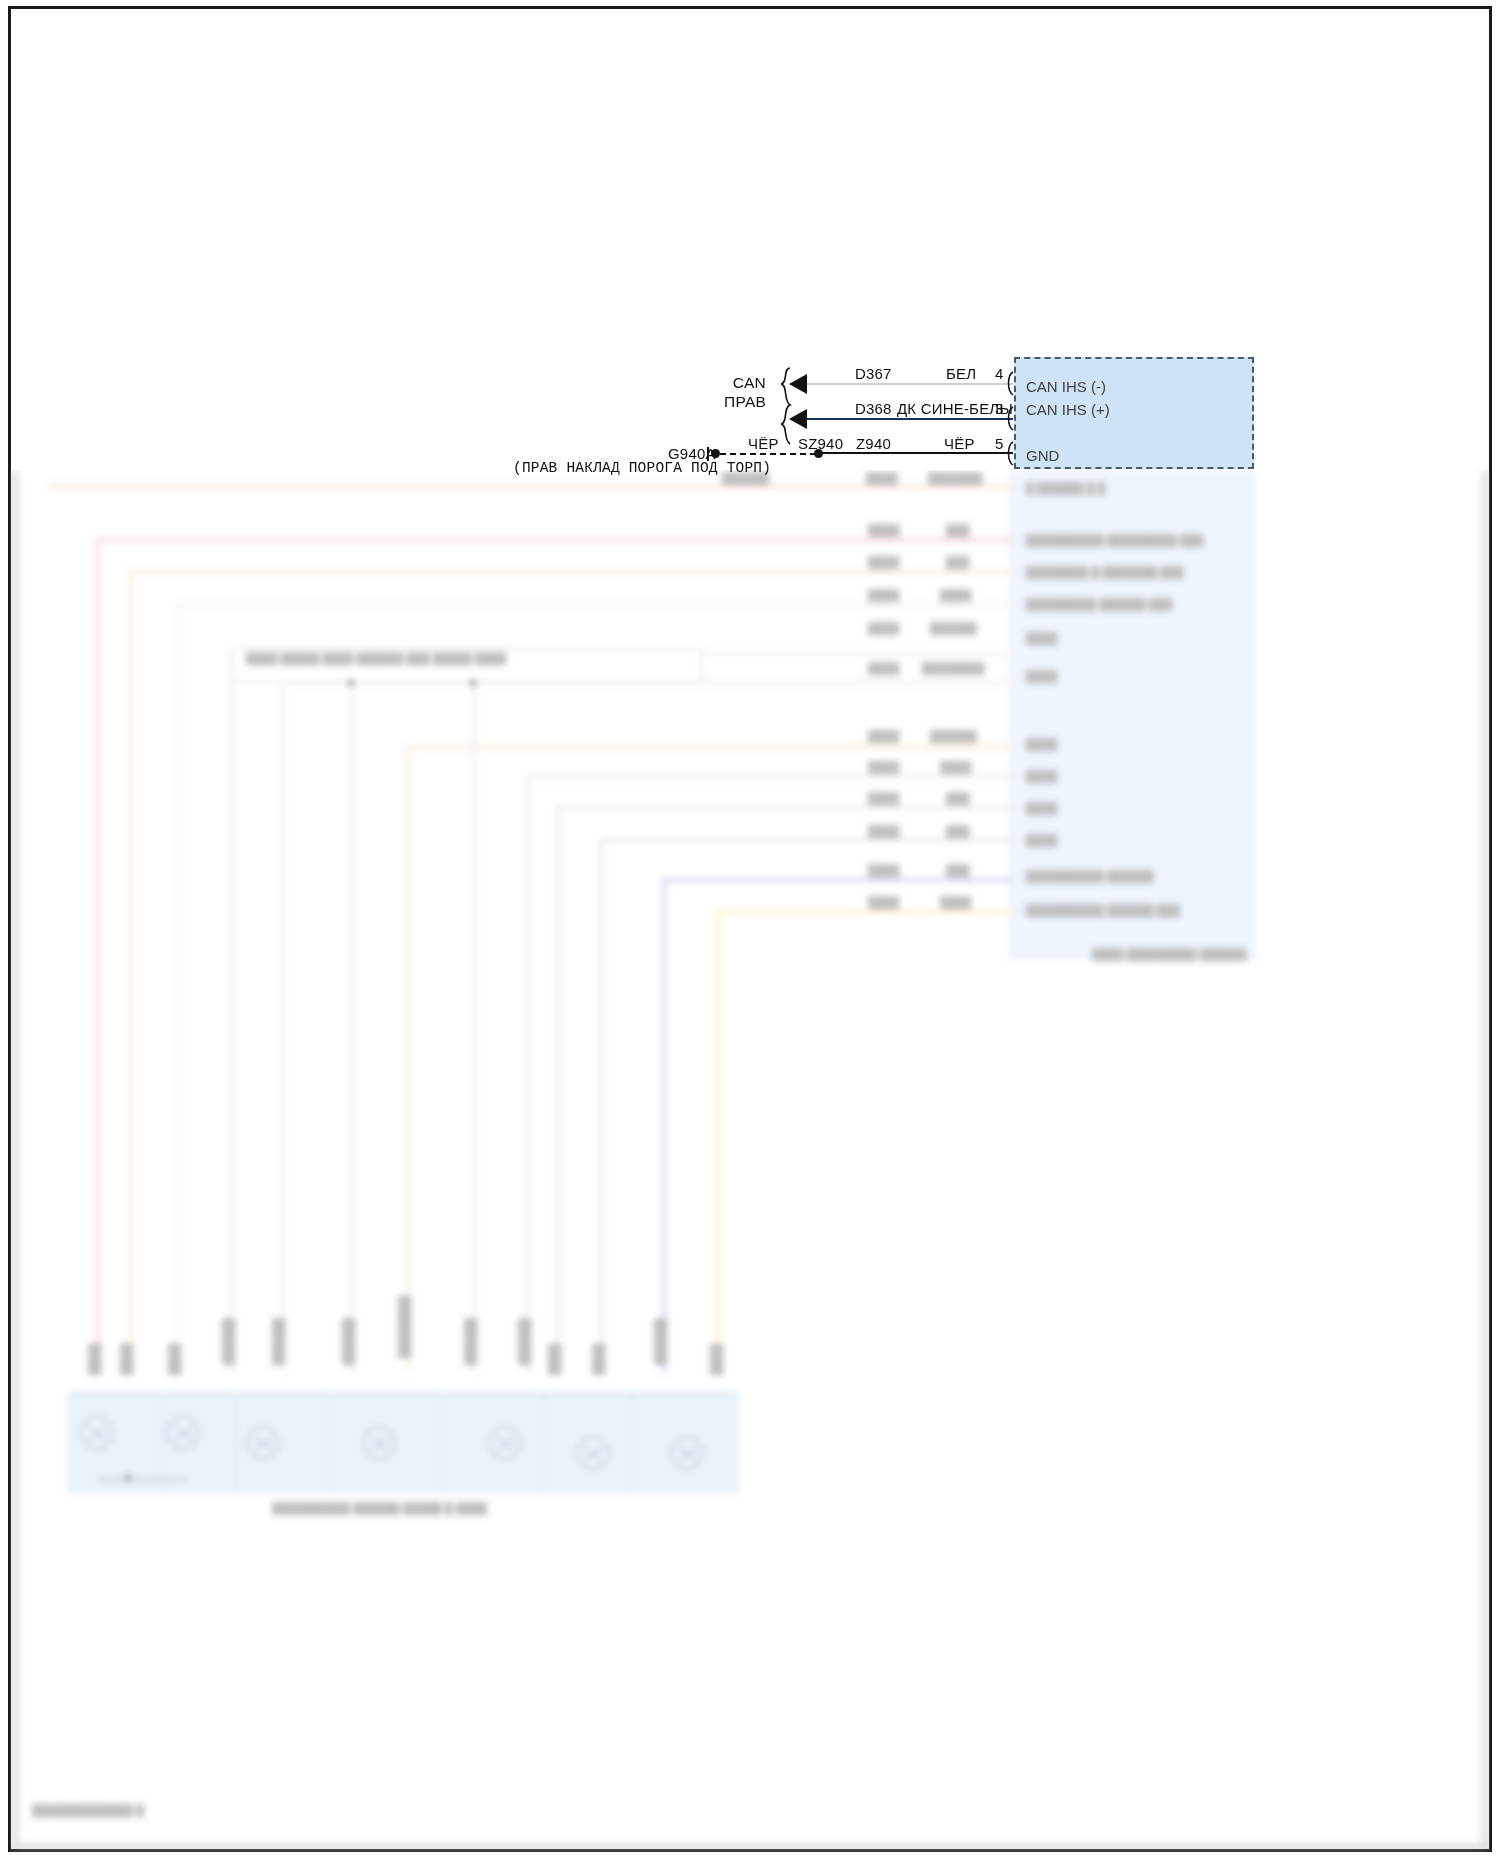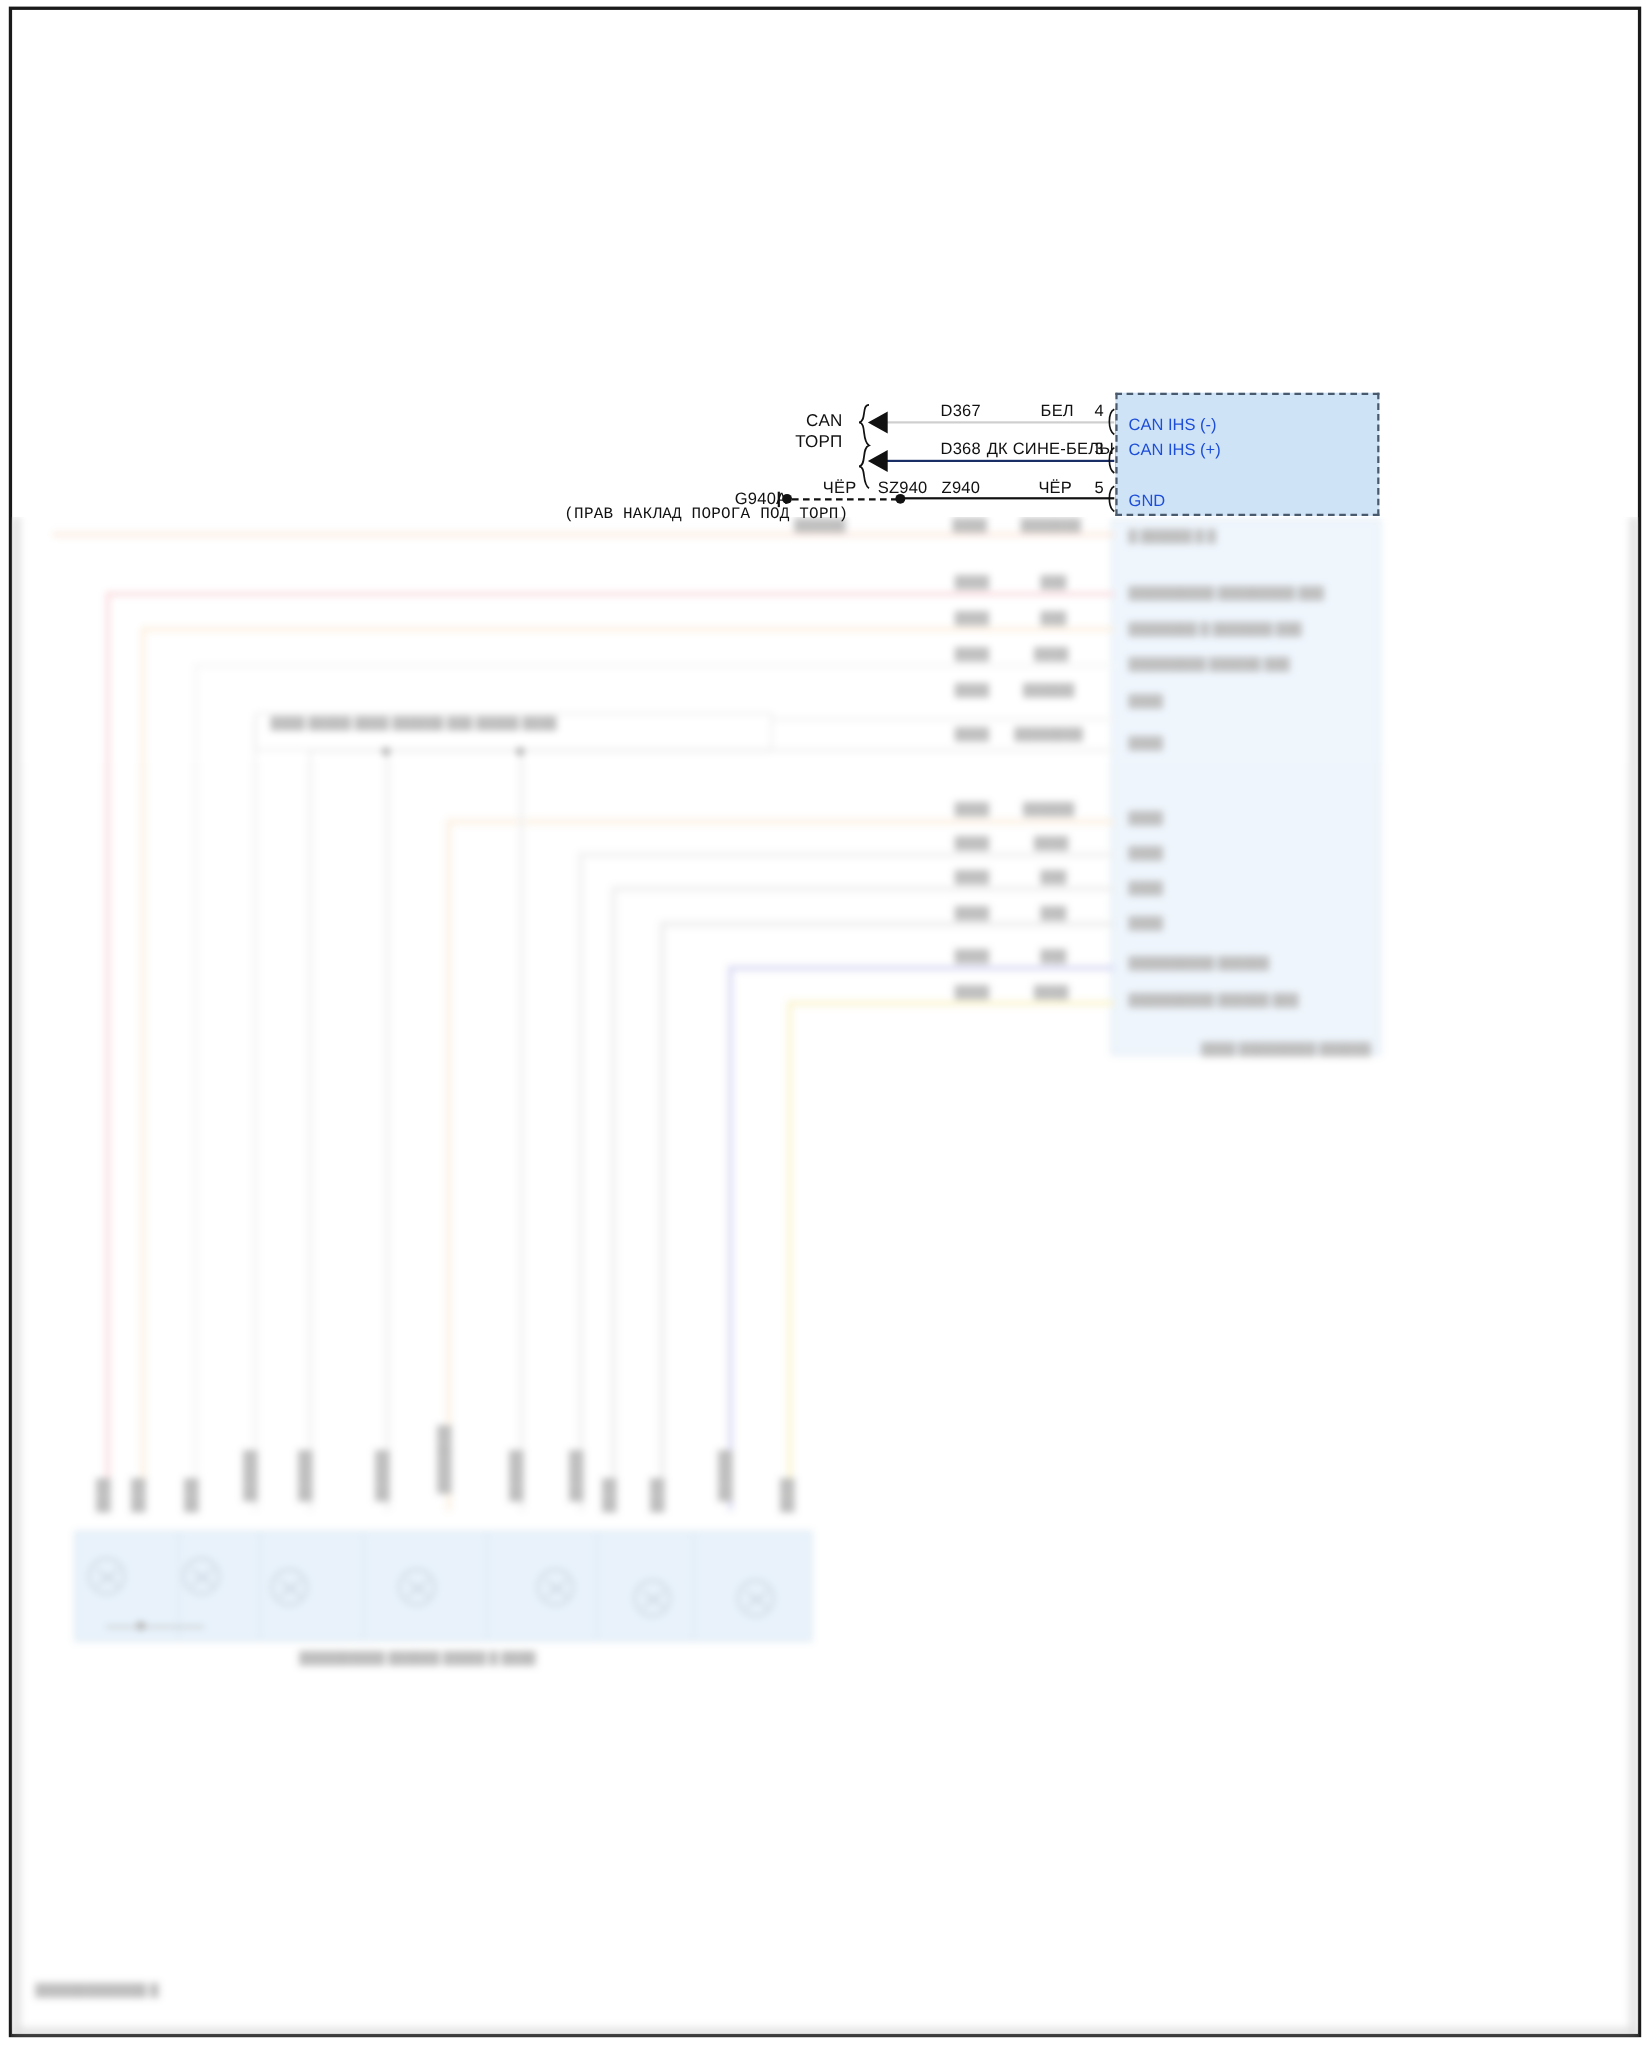--- a/index.html
+++ b/index.html
@@ -90,21 +90,21 @@
     width:240px; height:112px;
     background:#cfe3f7;
     border:2.5px dashed #4a5a6e;
     box-sizing:border-box;
     z-index:5;
   }
   .module .pinlabel{
     position:absolute;
     left:10px;
     font-size:15px;
-    color:#1d4ed8;
+    color:#404040;
     white-space:nowrap;
   }
 
   
   .modtick{
     position:absolute;
     width:0;
     border-left:2px solid #4a5a6e;
   }
 
@@ -346,21 +346,21 @@
       <div class="ftext" style="left:262px; top:1032px;">██████████ ██████ █████ █ ████</div>
 
       <div class="ftext" style="left:22px; top:1334px;">█████████████ █</div>
     </div>
   </div>
 
   <div class="crisp">
 
     <div class="canbus-label">
       <div>CAN</div>
-      <div>ТОРП</div>
+      <div>ПРАВ</div>
     </div>
 
     <svg class="canbus-bracket" viewBox="0 0 18 78">
       <path d="M14 1 C 7 1, 12 16, 5 17 C 12 18, 7 33, 14 38 C 7 40, 12 56, 5 57 C 12 58, 7 72, 14 77" fill="none" stroke="#111" stroke-width="1.6"></path>
     </svg>
 
     <div class="wirerow">
       <div class="wline grey" style="left:795px; top:383px; width:218px;"></div>
       <div class="arrow-left" style="left:789px; top:374px;"></div>
       <div class="lbl" style="left:855px; top:365px;">D367</div>

